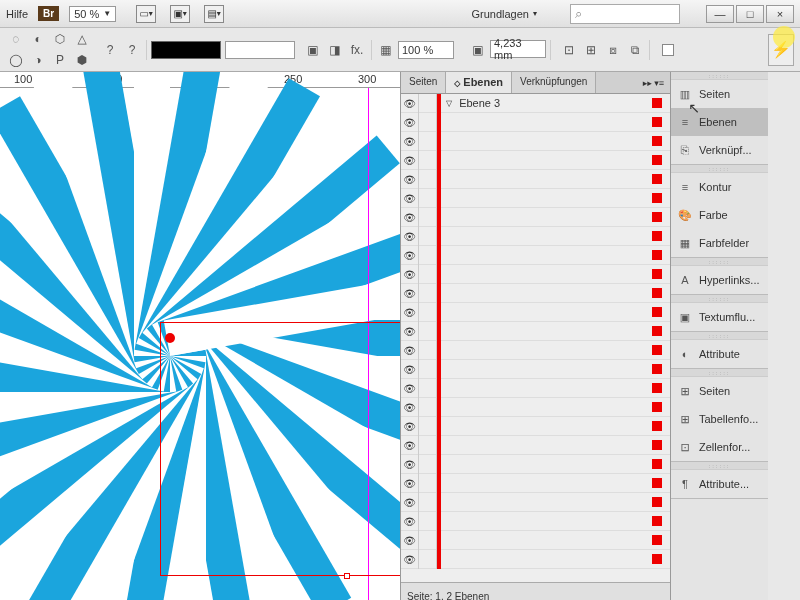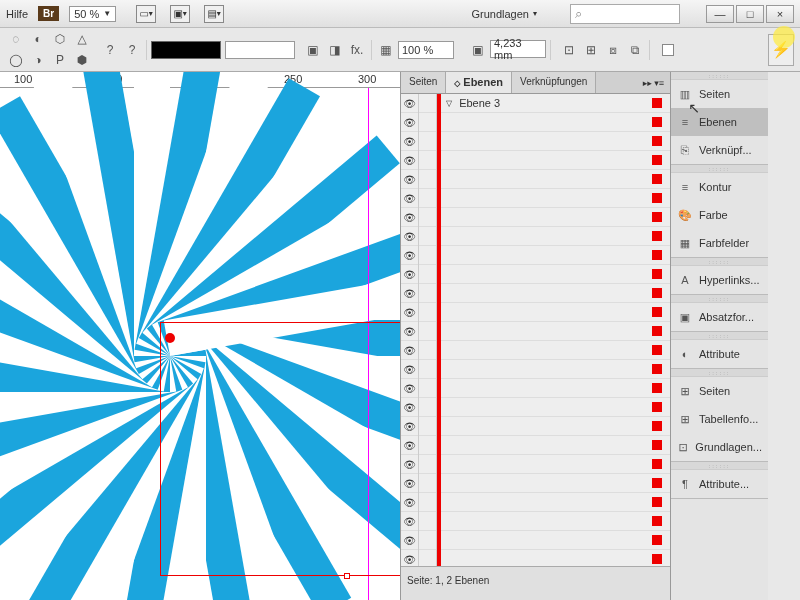--- a/index.html
+++ b/index.html
@@ -44,21 +44,21 @@
 .layer-list{flex:1;overflow-y:auto;background:#eee}
 .layer-row{height:19px;display:flex;align-items:center;border-bottom:1px solid #ddd;font-size:10px}
 .eye{width:18px;height:19px;border-right:1px solid #ccc;display:flex;align-items:center;justify-content:center;font-size:10px}
 .lock{width:18px;height:19px;border-right:1px solid #ccc}
 .redbar{width:4px;height:19px;background:#e00;margin-right:2px}
 .tri{margin:0 3px;font-size:8px}
 .lname{flex:1;padding-left:4px}
 .lname.child{padding-left:26px}
 .redbox{width:10px;height:10px;background:#e00;margin-right:8px}
 .cursor-hi{position:absolute;width:22px;height:22px;background:#ffeb3b;border-radius:50%;opacity:0.7}
-.status{height:34px;border-top:1px solid #aaa;padding:8px 6px;font-size:10px;background:#e0e0e0}
+.status{height:18px;border-top:1px solid #aaa;padding:8px 6px;font-size:10px;background:#e0e0e0}
 .right-panel{width:98px;background:#e4e4e4;border-left:1px solid #999;overflow-y:auto}
 .rp-sec{border-bottom:1px solid #bbb}
 .rp-grip{height:8px;background:#d8d8d8;border-bottom:1px solid #ccc;display:flex;align-items:center;justify-content:center;color:#999;font-size:6px;letter-spacing:2px}
 .rp-item{height:28px;display:flex;align-items:center;padding:0 6px;gap:6px;font-size:10px}
 .rp-item.sel{background:#bfbfbf}
 .rp-ico{width:16px;height:16px;display:flex;align-items:center;justify-content:center;font-size:11px;color:#555}
 </style>
 </head>
 <body>
 
@@ -424,21 +424,21 @@
         <div class="rp-grip">::::::</div>
         <div class="rp-item">
           <div class="rp-ico">A</div>
           <span>Hyperlinks...</span>
         </div>
       </div>
       <div class="rp-sec">
         <div class="rp-grip">::::::</div>
         <div class="rp-item">
           <div class="rp-ico">▣</div>
-          <span>Absatzfor...</span>
+          <span>Textumflu...</span>
         </div>
       </div>
       <div class="rp-sec">
         <div class="rp-grip">::::::</div>
         <div class="rp-item">
           <div class="rp-ico">◐</div>
           <span>Attribute</span>
         </div>
       </div>
       <div class="rp-sec">
@@ -446,21 +446,21 @@
         <div class="rp-item">
           <div class="rp-ico">⊞</div>
           <span>Seiten</span>
         </div>
         <div class="rp-item">
           <div class="rp-ico">⊞</div>
           <span>Tabellenfo...</span>
         </div>
         <div class="rp-item">
           <div class="rp-ico">⊡</div>
-          <span>Grundlagen...</span>
+          <span>Zellenfor...</span>
         </div>
       </div>
       <div class="rp-sec">
         <div class="rp-grip">::::::</div>
         <div class="rp-item">
           <div class="rp-ico">¶</div>
           <span>Attribute...</span>
         </div>
       </div>
     </div>

